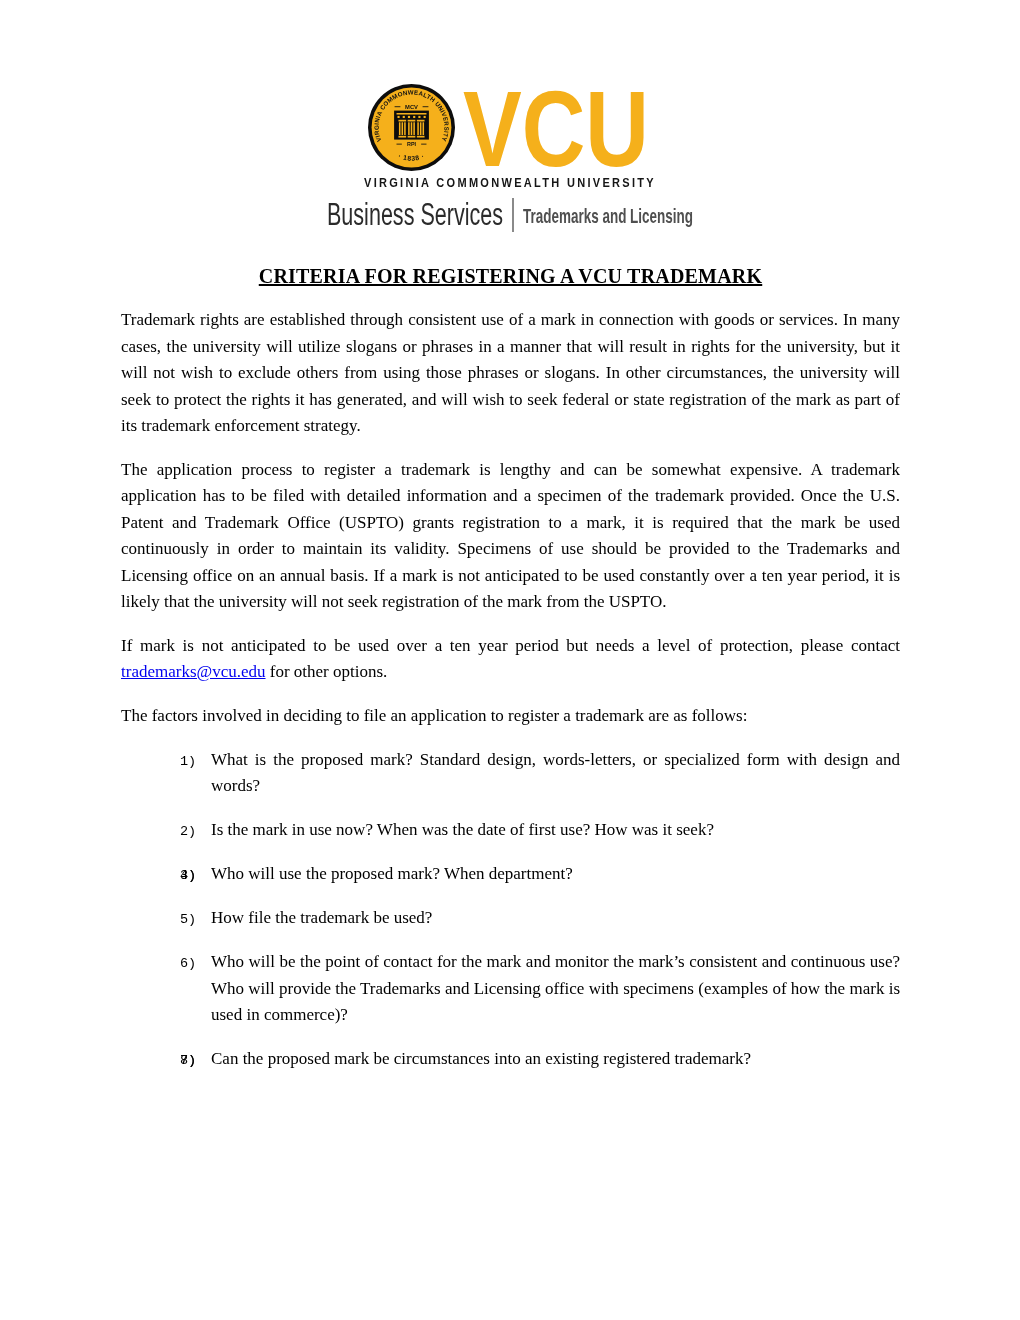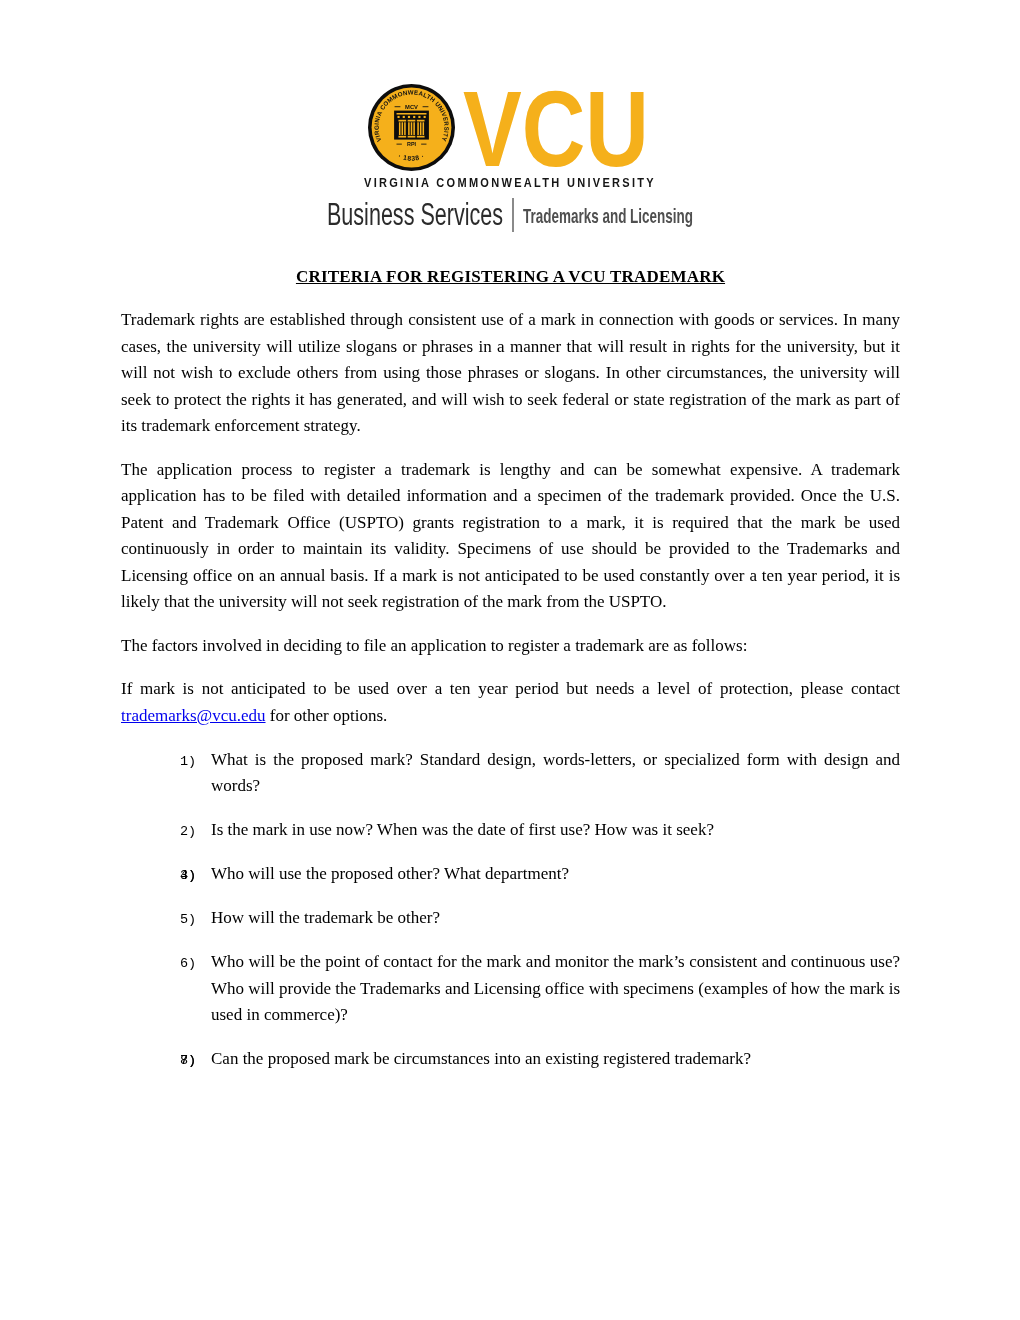--- a/index.html
+++ b/index.html
@@ -55,21 +55,21 @@
   }
   
   .content{
     margin:0 120px 0 121px;
     font-size:17px;
     line-height:26.5px;
   }
   .doc-title{
     margin:28px 0 0 0;
     text-align:center;
-    font-size:17px;
+    font-size:20px;
     font-weight:bold;
     text-decoration:underline;
     letter-spacing:0.2px;
     line-height:27px;
   }
   .content p{
     margin:17px 0 0 0;
     text-align:justify;
   }
   .content p.first{}
@@ -171,28 +171,28 @@
     </svg>
   </header>
 
   <main class="content">
     <h1 class="doc-title">CRITERIA FOR REGISTERING A VCU TRADEMARK</h1>
 
     <p class="first">Trademark rights are established through consistent use of a mark in connection with goods or services.  In many cases, the university will utilize slogans or phrases in a manner that will result in rights for the university, but it will not wish to exclude others from using those phrases or slogans.  In other circumstances, the university will seek to protect the rights it has generated, and will wish to seek federal or state registration of the mark as part of its trademark enforcement strategy.</p>
 
     <p>The application process to register a trademark is lengthy and can be somewhat expensive. A trademark application has to be filed with detailed information and a specimen of the trademark provided. Once the U.S. Patent and Trademark Office (USPTO) grants registration to a mark, it is required that the mark be used continuously in order to maintain its validity. Specimens of use should be provided to the Trademarks and Licensing office on an annual basis. If a mark is not anticipated to be used constantly over a ten year period, it is likely that the university will not seek registration of the mark from the USPTO.</p>
 
+    <p><span>If mark is not anticipated to be used over a ten year period but needs a level of protection, please contact </span><a class="email-link" href="#">trademarks@vcu.edu</a><span> for other options.</span></p>
+
     <p>The factors involved in deciding to file an application to register a trademark are as follows:</p>
-
-    <p><span>If mark is not anticipated to be used over a ten year period but needs a level of protection, please contact </span><a class="email-link" href="#">trademarks@vcu.edu</a><span> for other options.</span></p>
 
     <ol class="factors">
       <li><span class="num">1)</span><span>What is the proposed mark?  Standard design, words-letters, or specialized form with design and words?</span></li>
       <li><span class="num">2)</span><span>Is the mark in use now?  When was the date of first use? How was it seek?</span></li>
       <li><span class="num">3)</span></li>
-      <li><span class="num">4)</span><span>Who will use the proposed other?  What department?</span></li>
-      <li><span class="num">5)</span><span>How will the trademark be other?</span></li>
+      <li><span class="num">4)</span><span>Who will use the proposed mark?  When department?</span></li>
+      <li><span class="num">5)</span><span>How file the trademark be used?</span></li>
       <li><span class="num">6)</span><span>Who will be the point of contact for the mark and monitor the mark’s consistent and continuous use? Who will provide the Trademarks and Licensing office with specimens (examples of how the mark is used in commerce)?</span></li>
       <li><span class="num">7)</span></li>
       <li><span class="num">8)</span><span>Can the proposed mark be circumstances into an existing registered trademark?</span></li>
     </ol>
   </main>
 </div>
 
 </body></html>

